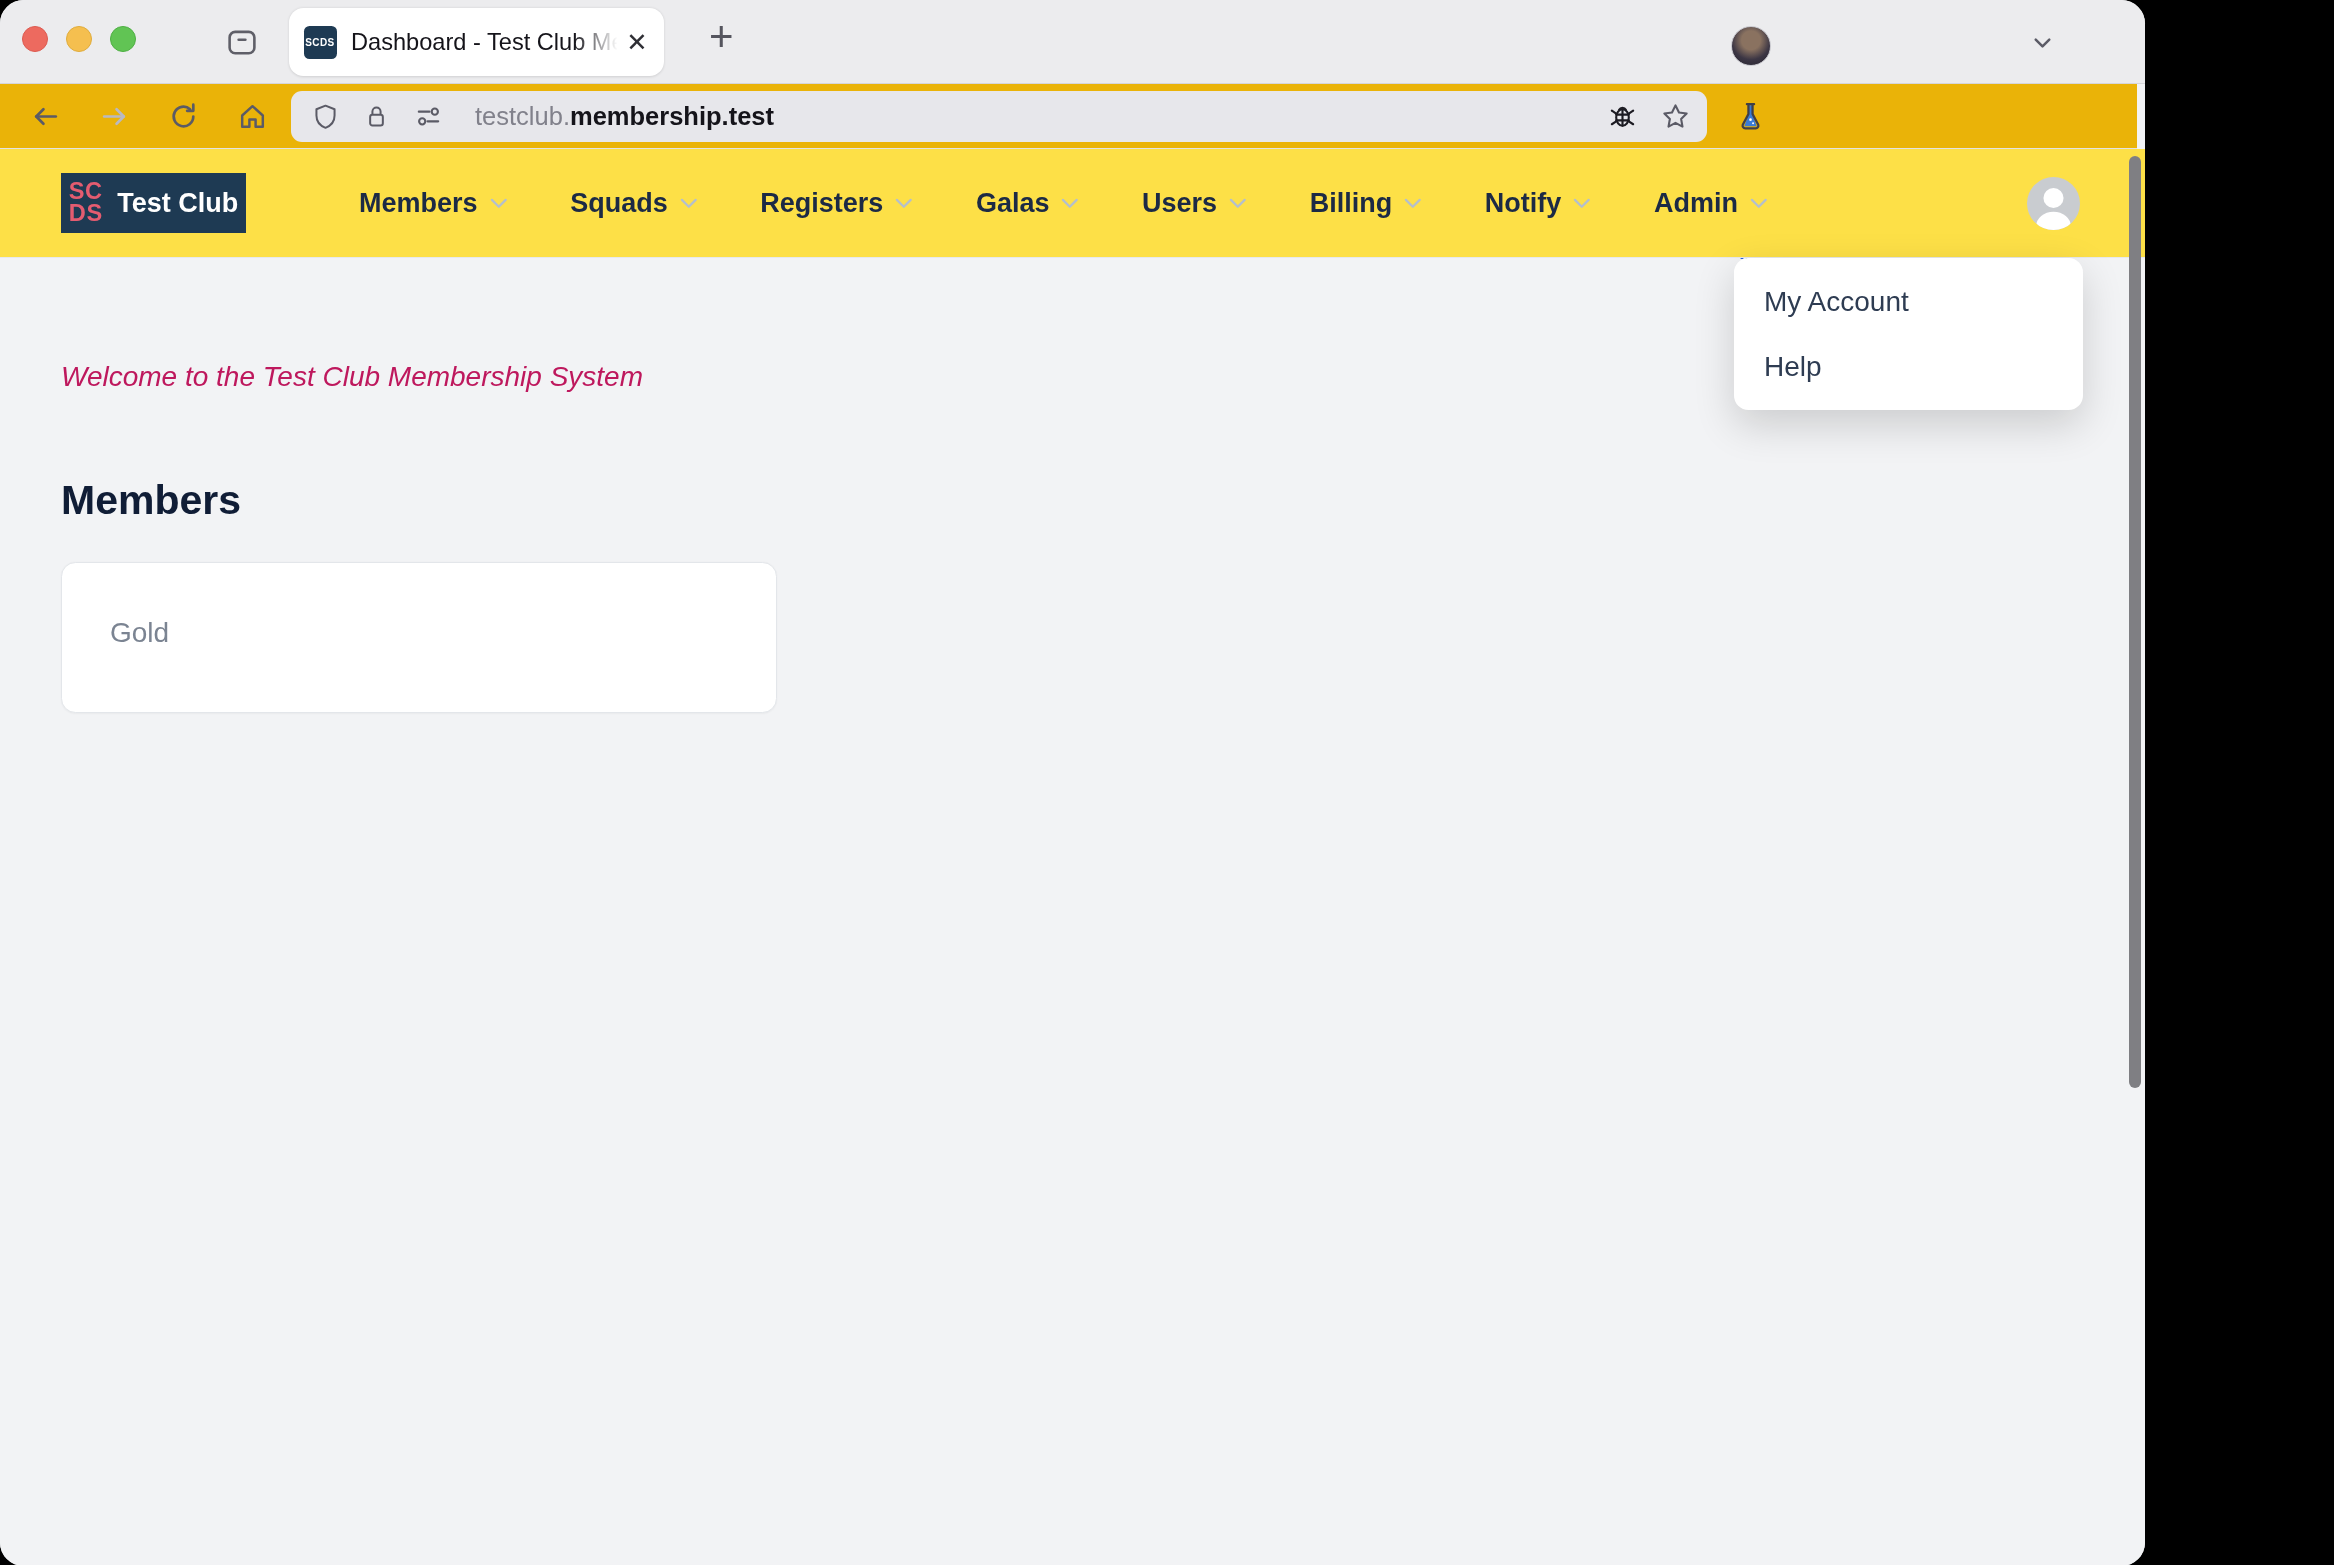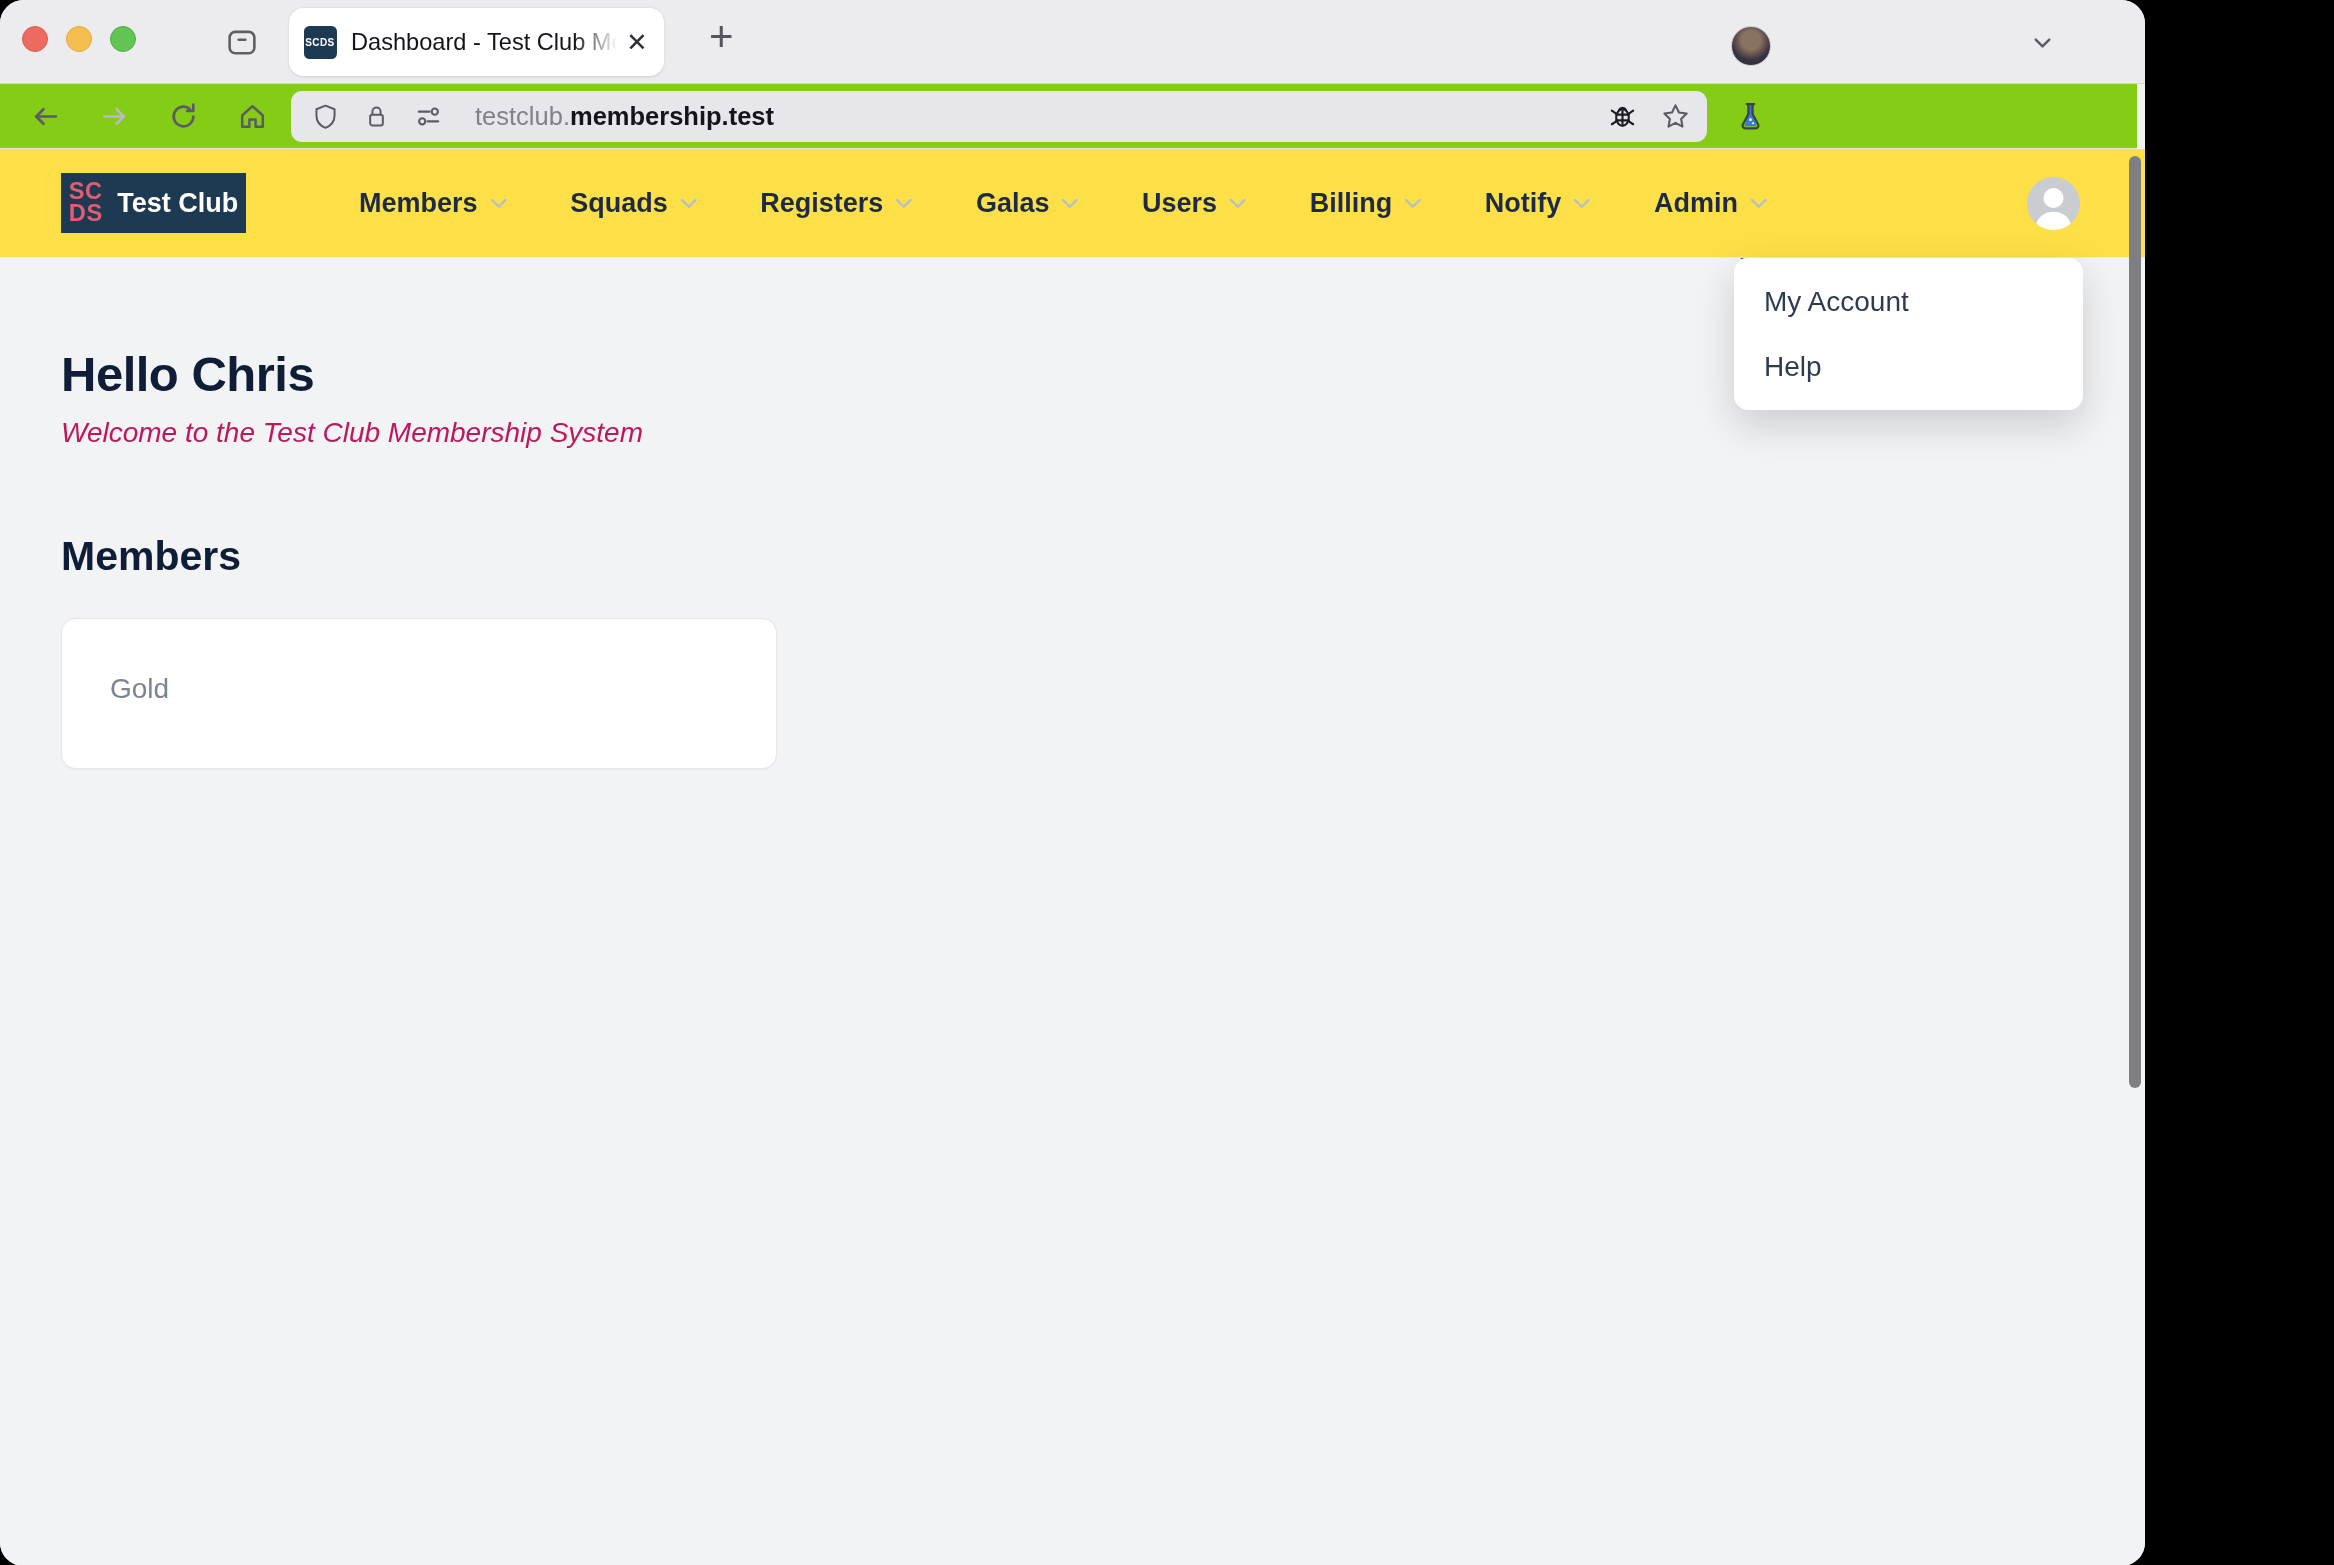--- a/index.html
+++ b/index.html
@@ -42,21 +42,21 @@
   }
   .tab-close { font-size:25.5px; color:#2f2f35; margin-left:3.6px; flex:0 0 auto; cursor:default; }
   .newtab {
     position:absolute; left:709px; top:16.4px; font-size:42px; font-weight:300;
     color:#55555e; line-height:1;
   }
   .tablist-chevron { position:absolute; right:87px; top:27px; }
 
   .toolbar {
     position:absolute; top:84px; left:0; right:8px; height:65px;
-    background:#84cc16; border-bottom:0.9px solid #e2e2e6;
+    background:#eab308; border-bottom:0.9px solid #e2e2e6;
     display:flex; align-items:center;text-align:center;
   }
   .navbtns { display:flex; align-items:center; gap:36px; padding-left:29px; }
   .urlbar {
     margin-left:22px; width:1416px; height:51px; background:#e7e7eb;
     border-radius:11px; display:flex; align-items:center; padding:0 16.4px 0 20px;
   }
   .urlbar .grow { flex:1 1 auto; }
   .url-icons { display:flex; align-items:center; gap:22px; }
   .url-text { margin-left:31px; font-size:25.5px; }
@@ -361,21 +361,20 @@
       </svg>
     </div>
   </div>
 
   <div class="user-menu">
     <div class="item">My Account</div>
     <div class="item">Help</div>
   </div>
 
   <div class="content">
-    <h1 class="greeting">Hello Chris</h1>
     <div class="welcome">Welcome to the Test Club Membership System</div>
 
     <h2 class="section-title">Members</h2>
 
     <div class="member-card">
       <div class="member-tier">Gold</div>
     </div>
   </div>
 
   <div class="scrollbar-thumb"></div>

